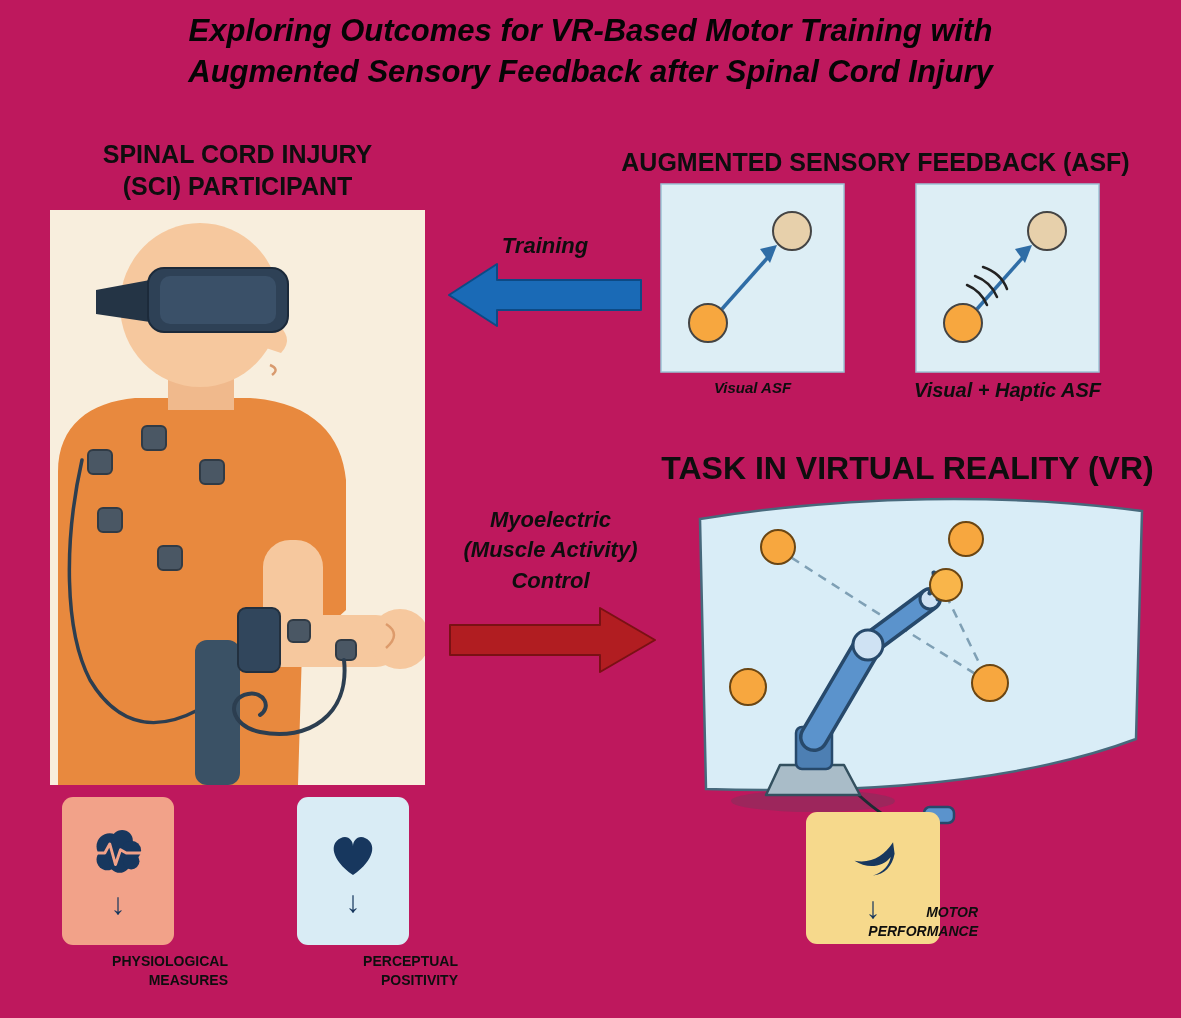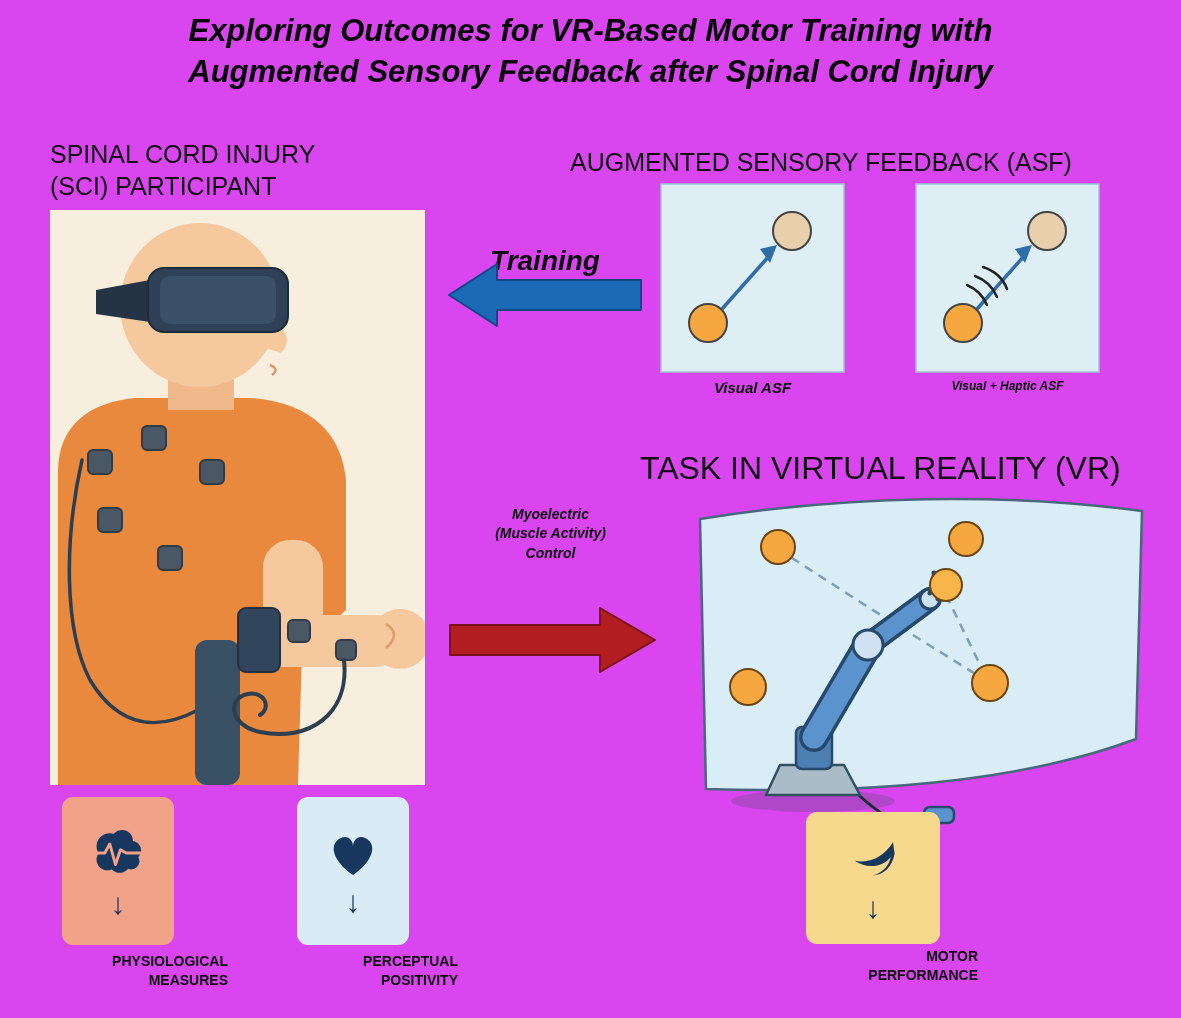--- a/index.html
+++ b/index.html
@@ -1,52 +1,52 @@
 <!DOCTYPE html>
 <html><head>
 <meta charset="utf-8">
 <style>
   html,body{margin:0;padding:0;background:#fff;}
   .canvas{
-    position:relative;width:1181px;height:1018px;background:#d946ef;
+    position:relative;width:1181px;height:1018px;background:#be185d;
     font-family:"Liberation Sans",sans-serif;color:#0b0b0b;overflow:hidden;
   }
   .abs{position:absolute;}
   .pre{white-space:pre-line;}
   .title{
     left:0;top:10px;width:1181px;text-align:center;
     font-size:31px;font-weight:700;font-style:italic;line-height:1.33;color:#050505;
   }
-  .heading{font-weight:400;color:#0e0e0e;line-height:1.28;}
+  .heading{font-weight:700;text-align:center;color:#0e0e0e;line-height:1.28;}
   .h-sci{left:50px;top:138px;width:375px;font-size:25px;}
   .h-asf{left:570px;top:146px;width:611px;font-size:25px;}
   .h-vr{left:640px;top:448px;width:535px;font-size:32px;}
   .cap-italic{font-weight:700;font-style:italic;text-align:center;color:#0e0e0e;}
   .lbl-visual{left:660px;top:379px;width:185px;font-size:15px;}
-  .lbl-haptic{left:880px;top:379px;width:255px;font-size:12px;}
-  .lbl-training{left:465px;top:245px;width:160px;font-size:28px;}
-  .lbl-myo{left:443px;top:505px;width:215px;font-size:14px;line-height:1.38;}
+  .lbl-haptic{left:880px;top:379px;width:255px;font-size:20px;}
+  .lbl-training{left:465px;top:233px;width:160px;font-size:22px;}
+  .lbl-myo{left:443px;top:505px;width:215px;font-size:22px;line-height:1.38;}
   .panel-person{left:50px;top:210px;width:375px;height:575px;}
   .panel-asf1{left:660px;top:183px;width:185px;height:190px;}
   .panel-asf2{left:915px;top:183px;width:185px;height:190px;}
   .panel-vr{left:678px;top:487px;width:487px;height:395px;}
   .arrow-training{left:447px;top:262px;width:196px;height:66px;}
   .arrow-myo{left:448px;top:605px;width:209px;height:70px;}
   .outcome-box{
     border-radius:11px;display:flex;flex-direction:column;align-items:center;
     justify-content:center;gap:6px;
   }
   .box-physio{left:62px;top:797px;width:112px;height:148px;}
   .box-percept{left:297px;top:797px;width:112px;height:148px;}
   .box-motor{left:806px;top:812px;width:134px;height:132px;}
   .down-glyph{font-size:30px;line-height:1;color:#17375e;font-weight:600;}
   .outcome-label{font-weight:700;text-align:right;font-size:14px;line-height:1.35;color:#0e0e0e;}
   .lbl-physio{left:18px;top:952px;width:210px;}
   .lbl-percept{left:248px;top:952px;width:210px;}
-  .lbl-motor{left:768px;top:947px;width:210px;}
+  .lbl-motor{left:768px;top:903px;width:210px;font-style:italic;}
   svg{display:block;}
 </style>
 </head>
 <body>
 
 <div class="canvas">
 
   <div class="abs title pre">Exploring Outcomes for VR-Based Motor Training with
 Augmented Sensory Feedback after Spinal Cord Injury</div>
 

